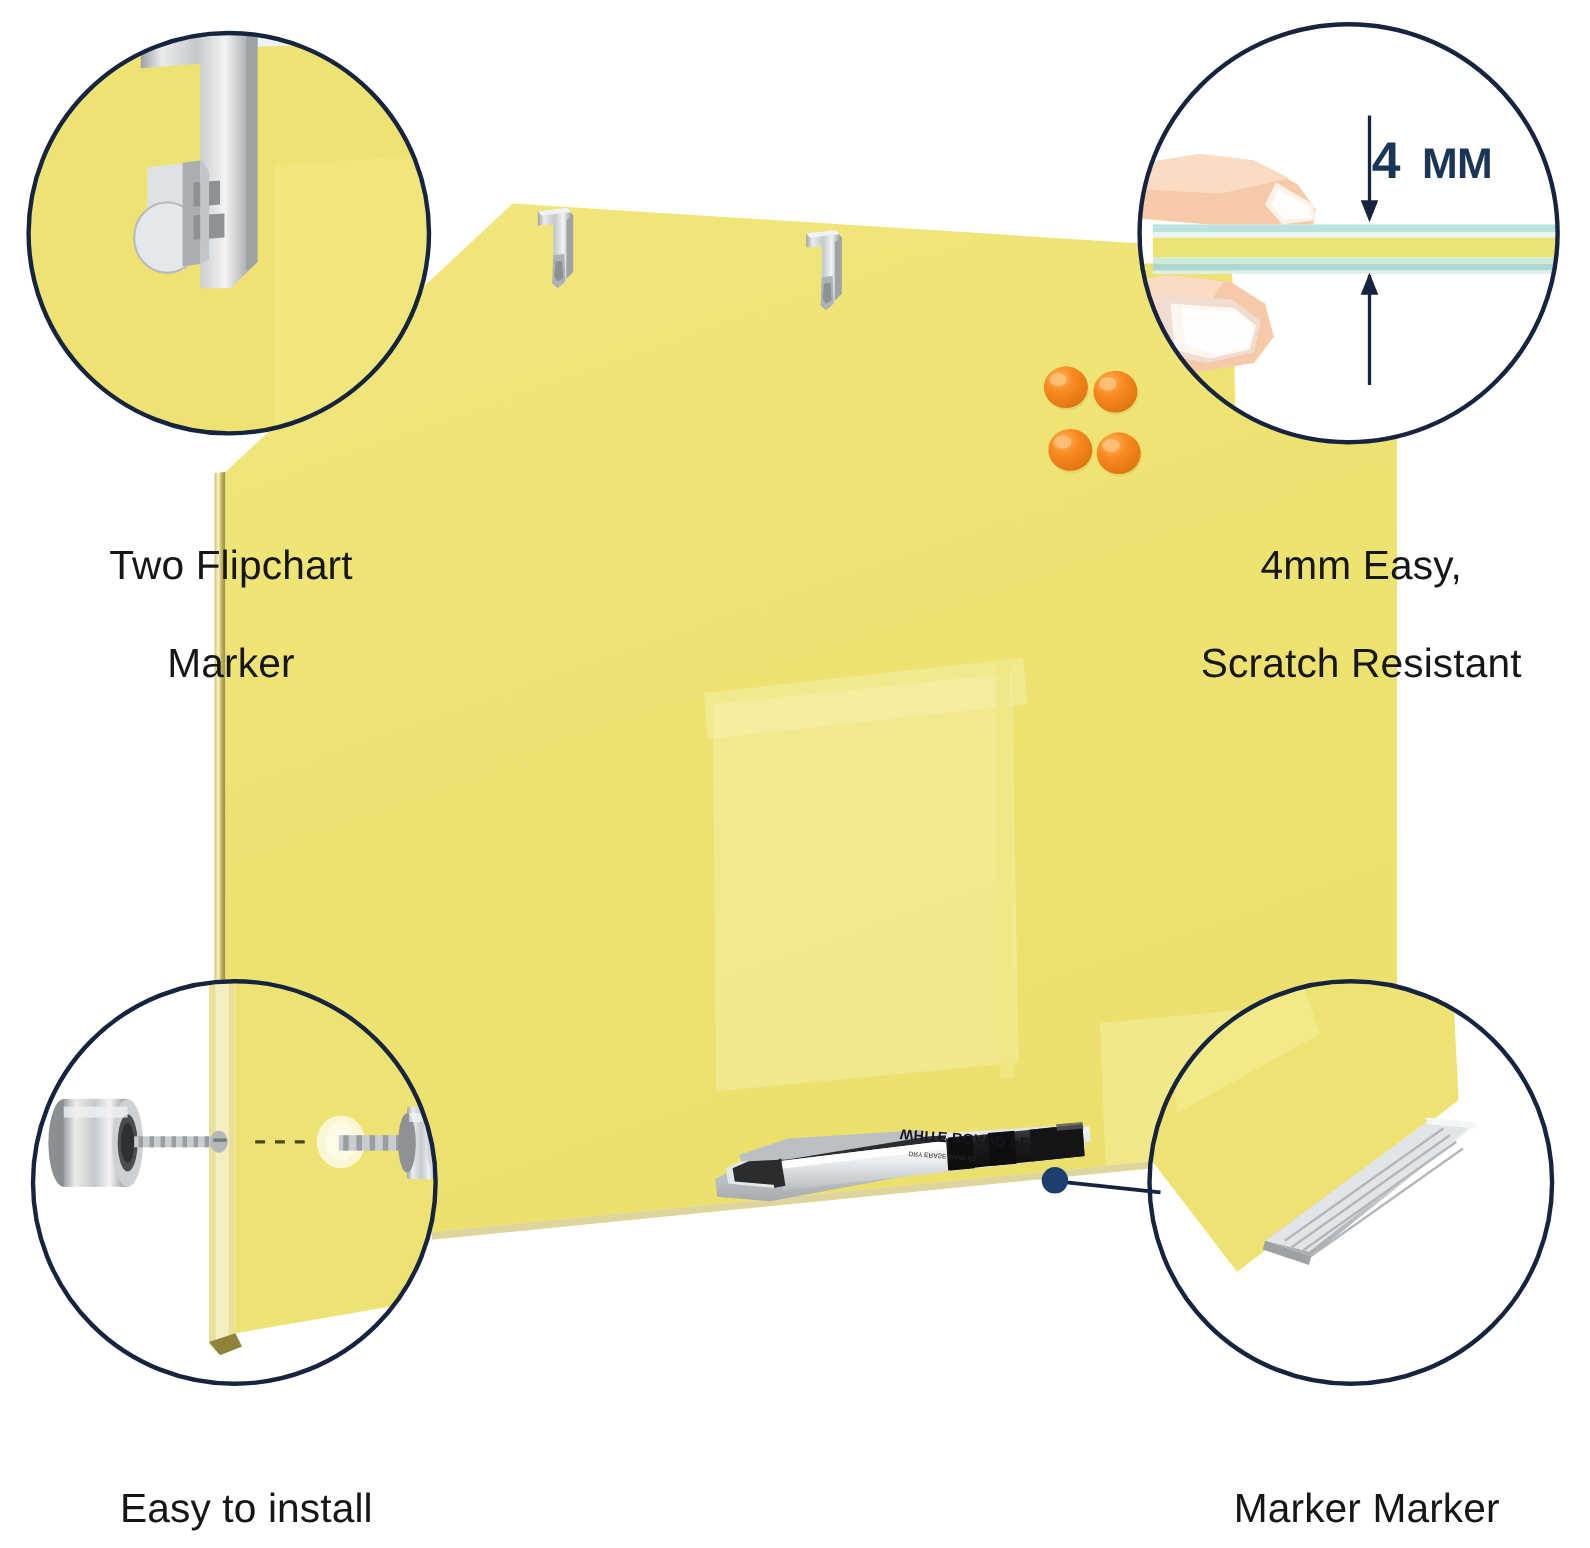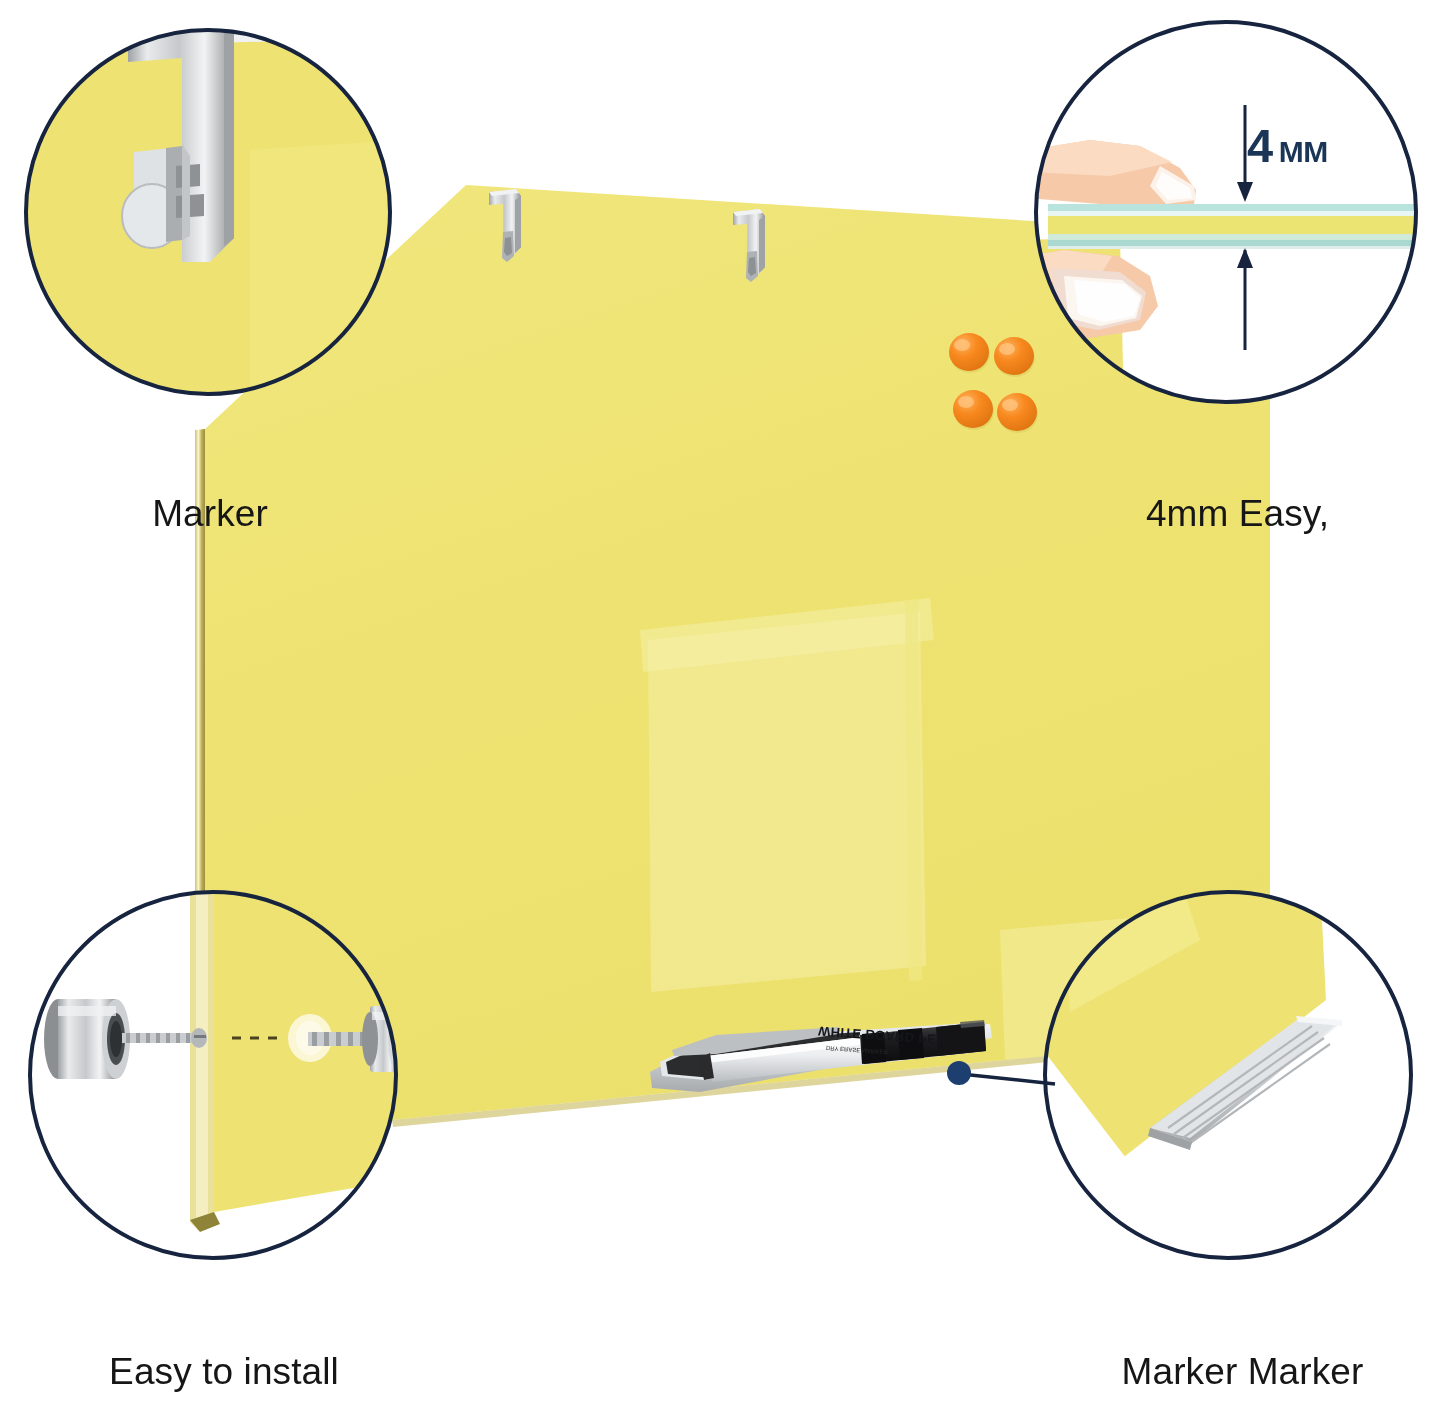--- a/index.html
+++ b/index.html
@@ -23,21 +23,21 @@
   .callout-label.lbl-bl{left:0px;top:1306px;width:448px;}
   .callout-label.lbl-br{left:1040px;top:1306px;width:405px;}
   .callout-label .line{display:block;}
   
   .dim-caption{
     position:absolute;left:1247px;top:118px;
     font-size:47px;font-weight:bold;color:#1b3557;
     font-family:"Liberation Sans","DejaVu Sans",sans-serif;
     letter-spacing:-0.5px;white-space:nowrap;
   }
-  .dim-caption .unit{font-size:30px;margin-left:6px;}
+  .dim-caption .unit{font-size:39px;margin-left:20px;}
   
   .pen-text{
     position:absolute;left:818px;top:1028px;
     font-size:13px;font-weight:bold;color:#15161a;
     font-family:"Liberation Sans","DejaVu Sans",sans-serif;
     letter-spacing:.3px;white-space:nowrap;
     transform:rotate(184deg) scaleX(-1);
     transform-origin:50% 50%;
   }
   .pen-text-sub{
@@ -338,25 +338,27 @@
       <line x1="961" y1="1074" x2="1055" y2="1084" stroke="#17243f" stroke-width="3.5"></line>
       <circle cx="959" cy="1073" r="12" fill="#1d3f70"></circle>
     </g>
   </svg>
 
   <div class="dim-caption">
     <span>4</span><span class="unit">MM</span>
   </div>
 
   <div class="callout-label lbl-tl">
+    <span class="line">Two Flipchart</span>
     <span class="line">Marker</span>
   </div>
 
   <div class="callout-label lbl-tr">
     <span class="line">4mm Easy,</span>
+    <span class="line">Scratch Resistant</span>
   </div>
 
   <div class="callout-label lbl-bl">
     <span class="line">Easy to install</span>
     
   </div>
 
   <div class="callout-label lbl-br">
     <span class="line">Marker Marker</span>
     

